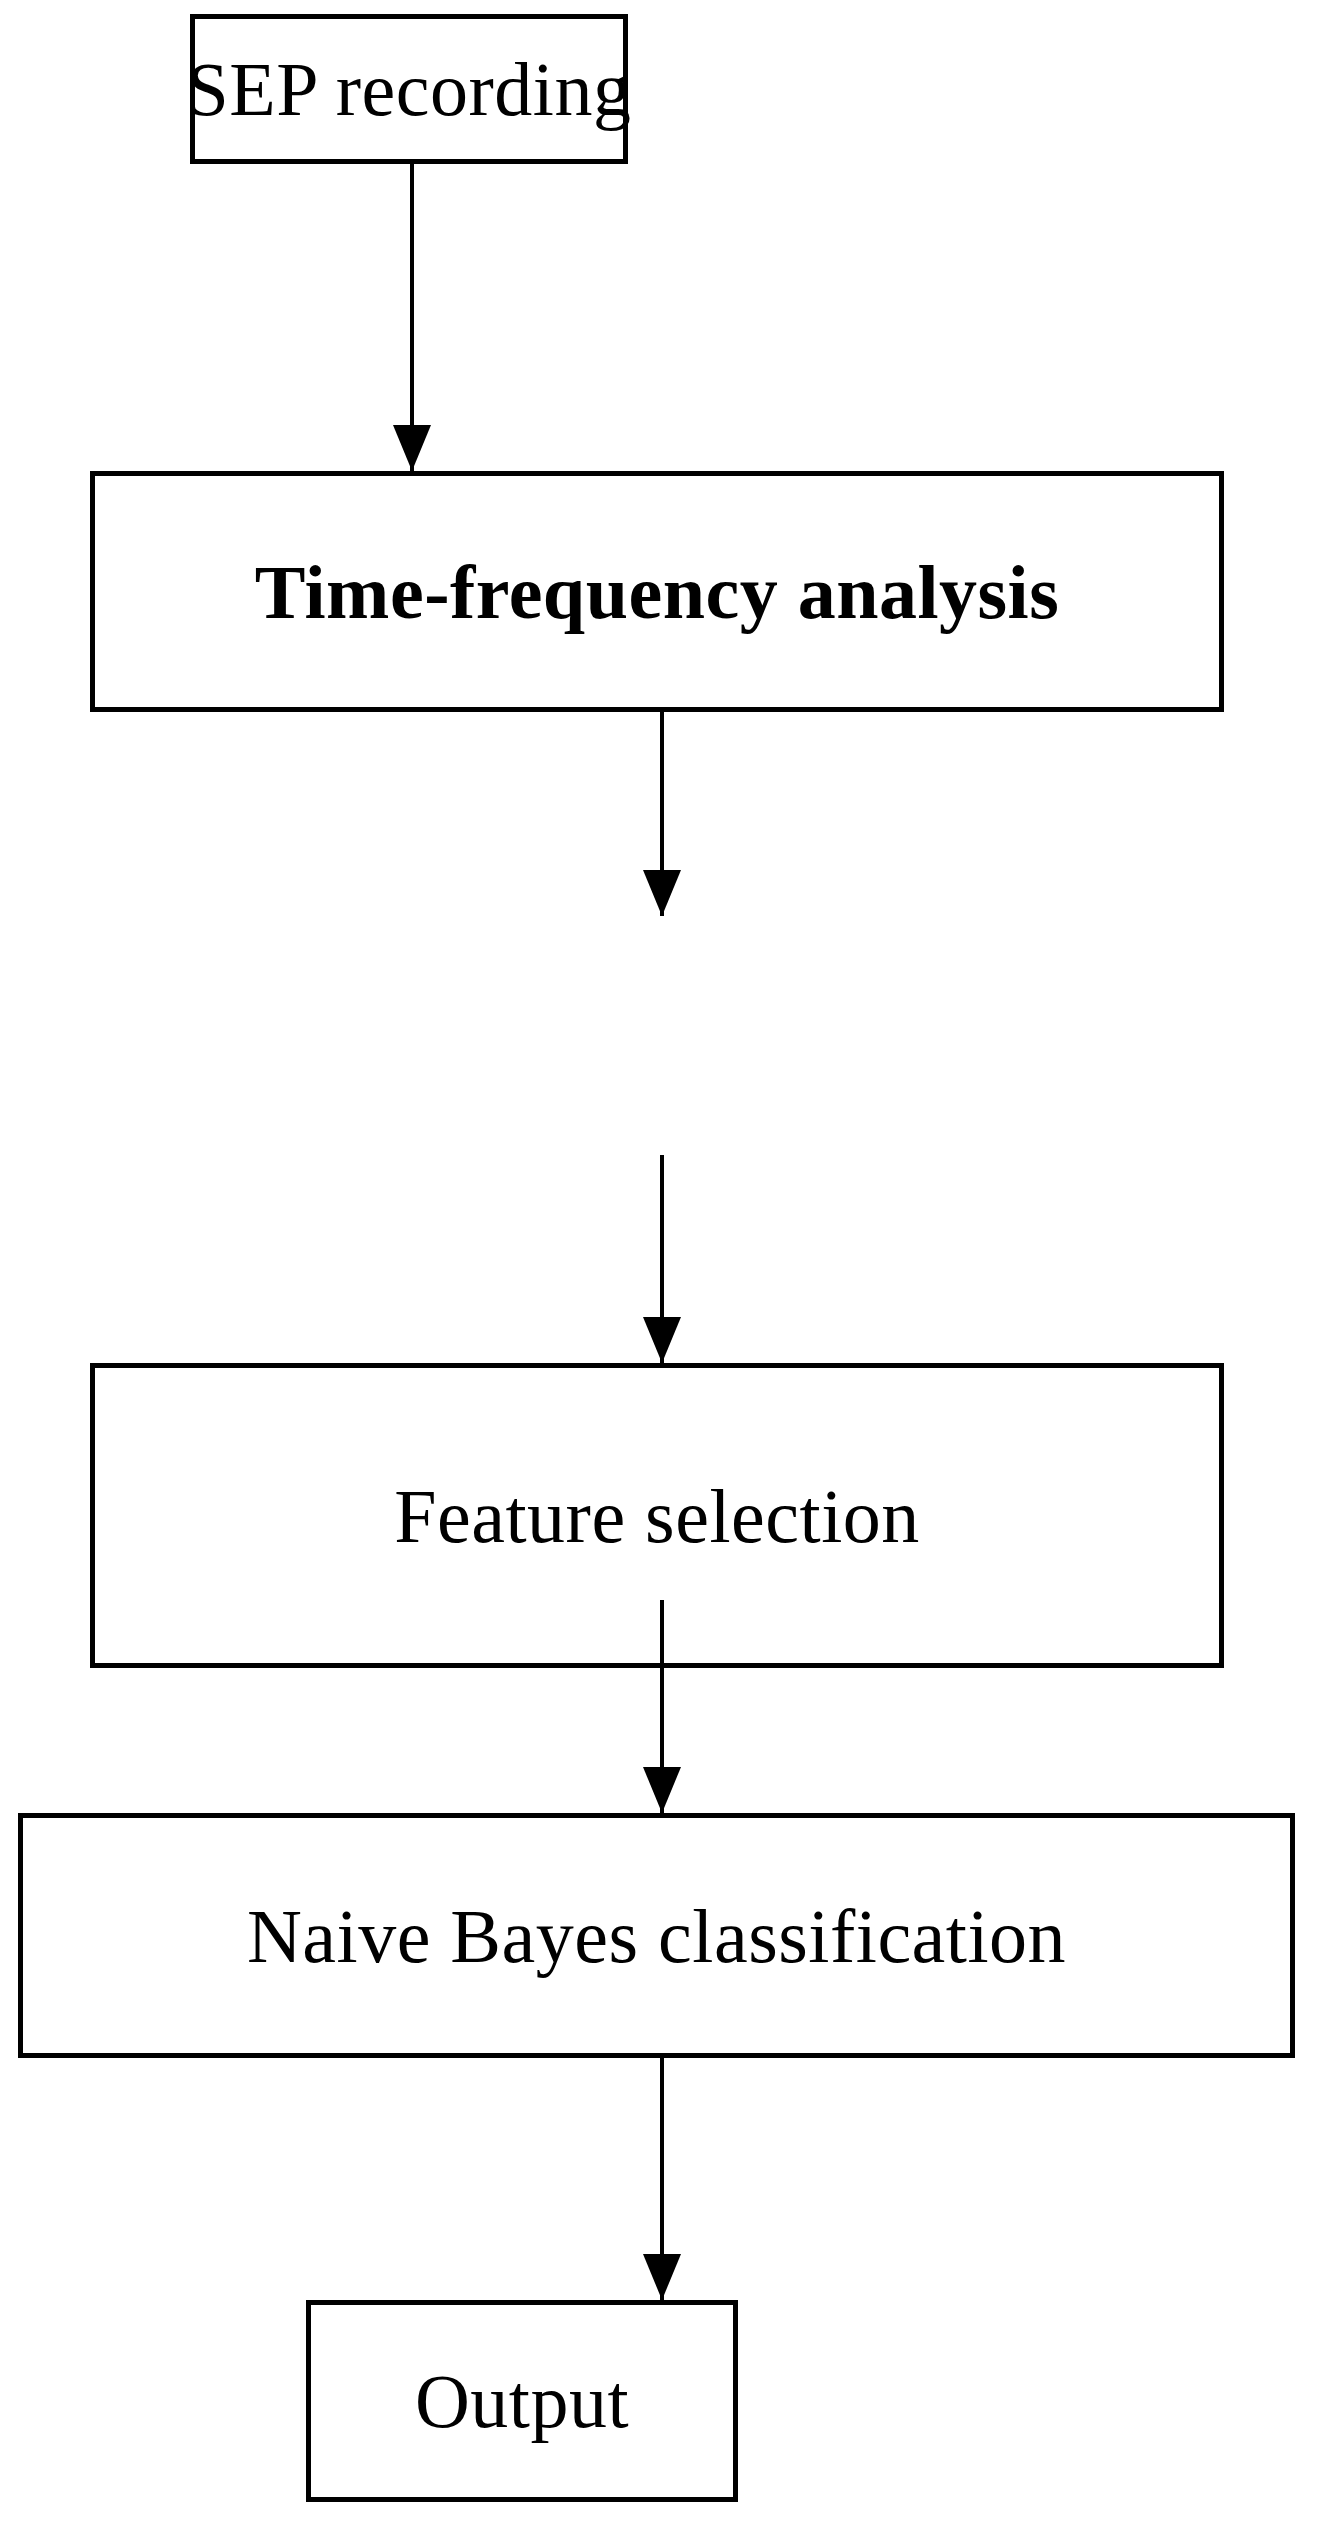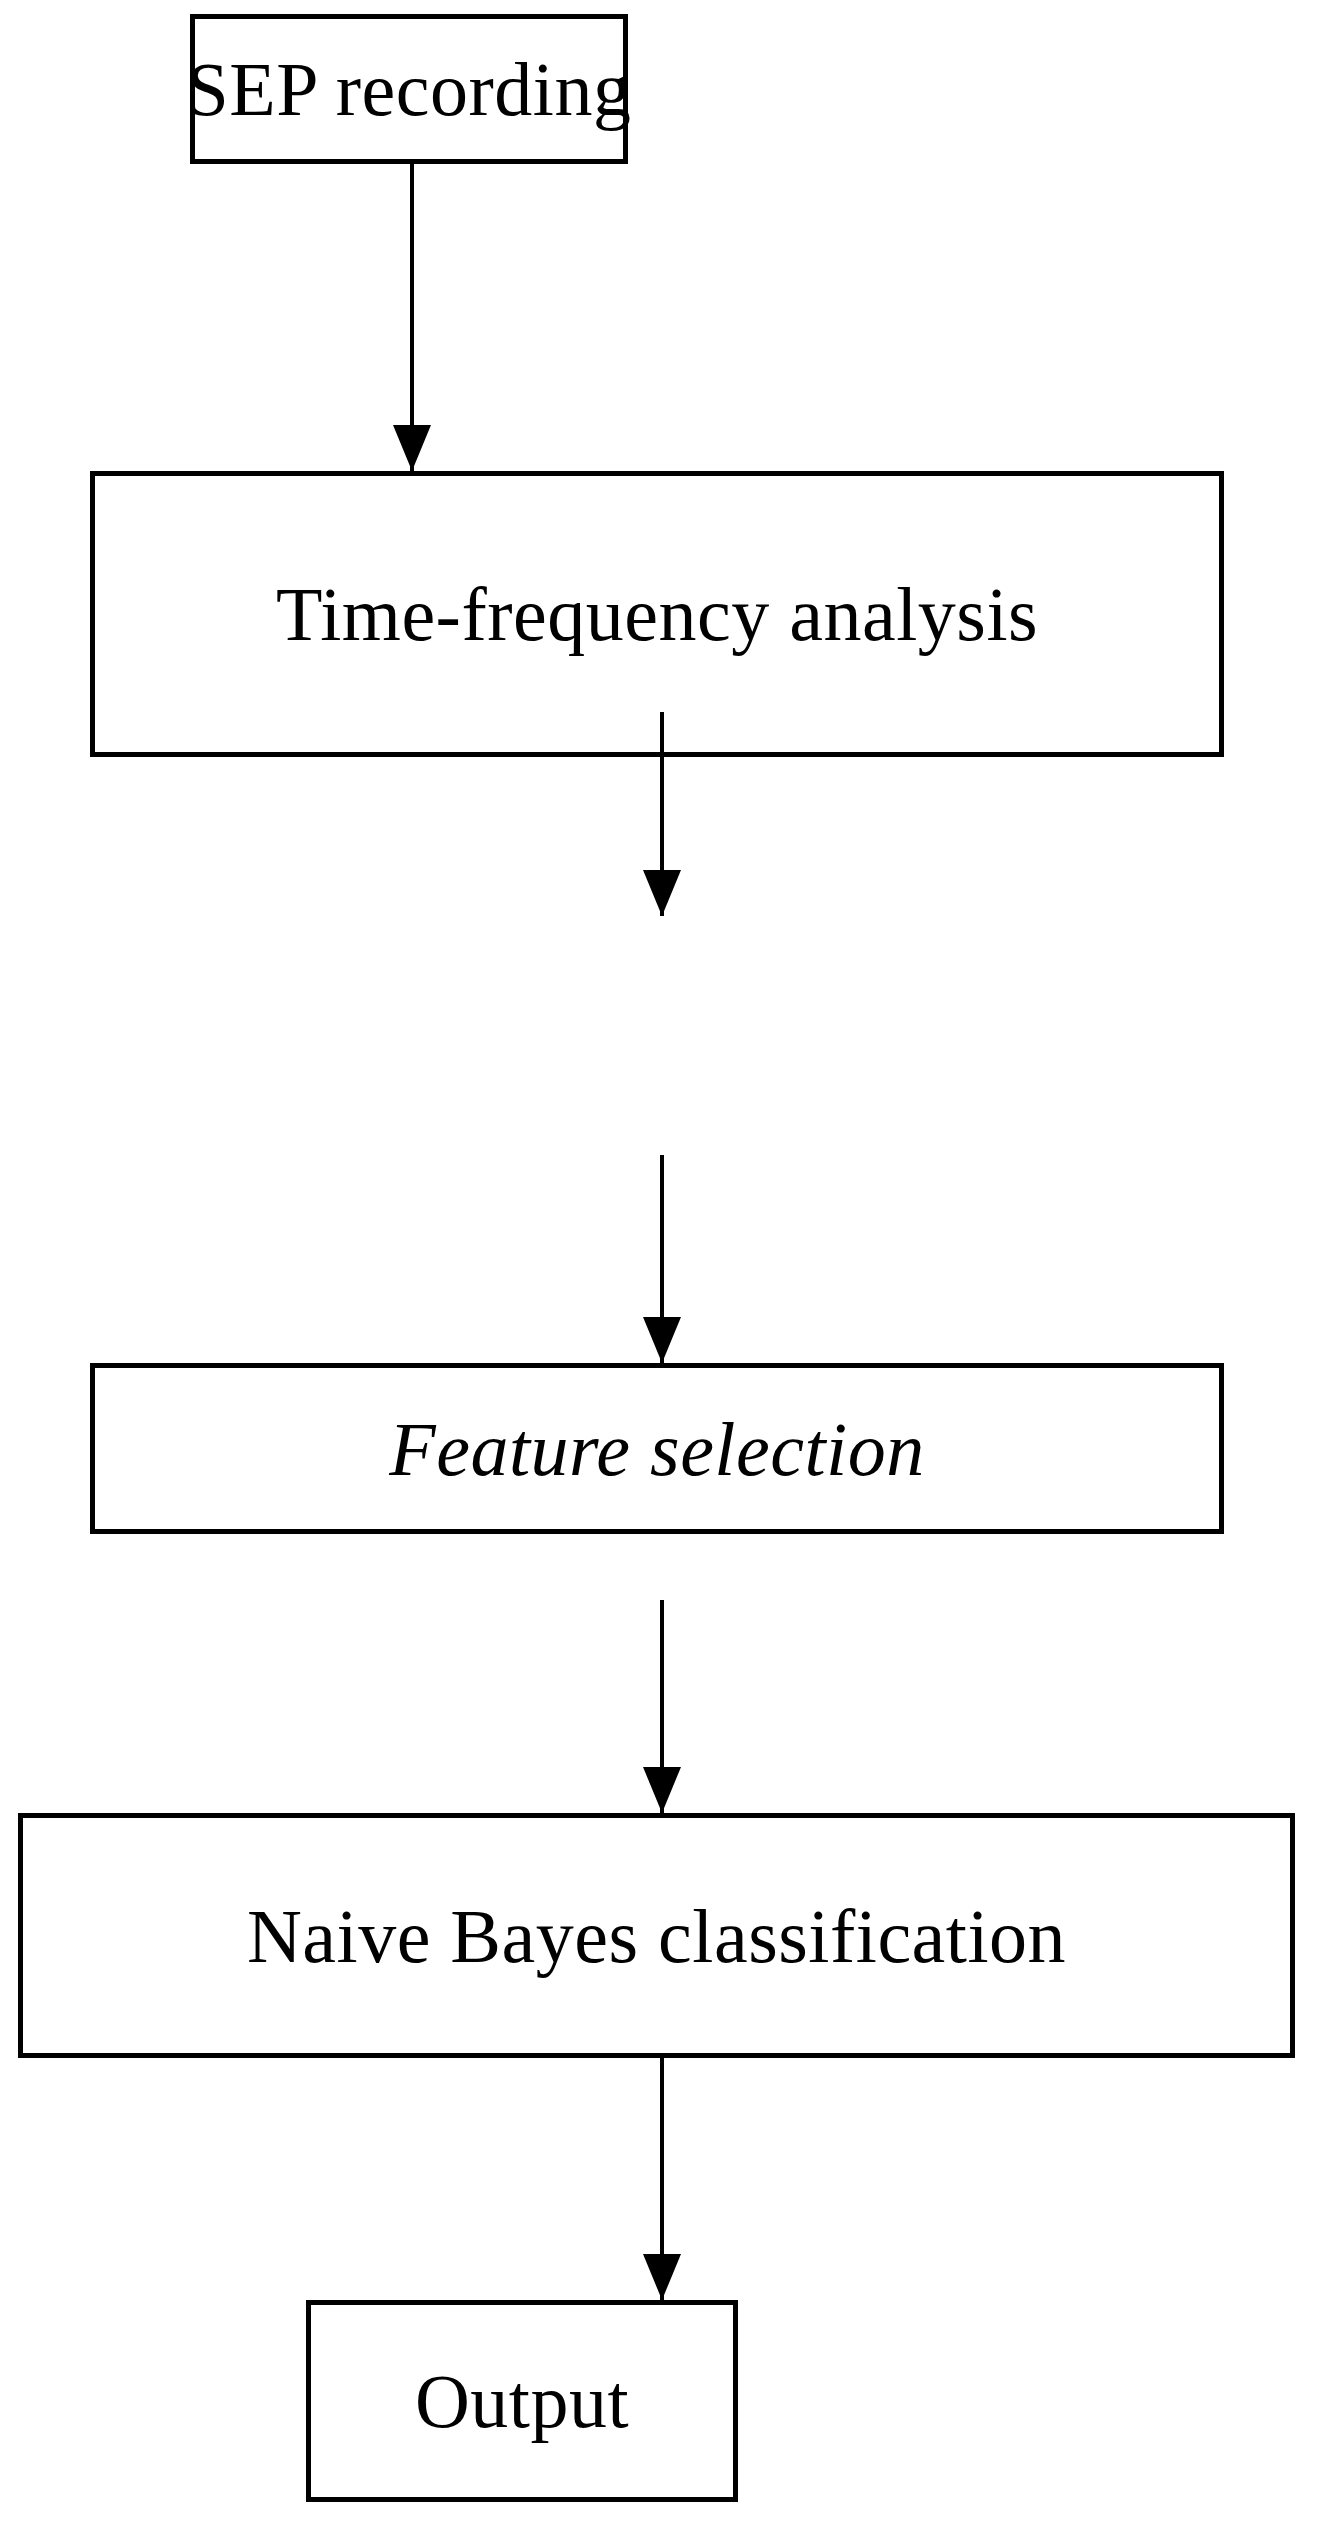--- a/index.html
+++ b/index.html
@@ -61,34 +61,34 @@
 <div id="flowchart" style="background: rgb(255, 255, 255);">
 
   <div class="node" id="node-0" style="left: 190px; top: 14px; width: 438px; height: 150px; border-color: rgb(0, 0, 0);">
     <span class="node-label">SEP recording</span>
   </div>
   <div class="connector" id="edge-0" style="left: 410px; top: 164px; height: 307px;">
     <div class="connector-line" style="height: 307px; background: rgb(0, 0, 0);"></div>
     <div class="connector-head" style="top: 261px; border-top-color: rgb(0, 0, 0);"></div>
   </div>
 
-  <div class="node" id="node-1" style="left: 90px; top: 471px; width: 1134px; height: 286px; border-color: rgb(0, 0, 0);">
+  <div class="node" id="node-1" style="left: 90px; top: 471px; width: 1134px; height: 241px; border-color: rgb(0, 0, 0); font-weight: bold;">
     <span class="node-label">Time-frequency analysis</span>
   </div>
   <div class="connector" id="edge-1" style="left: 660px; top: 712px; height: 204px;">
     <div class="connector-line" style="height: 204px; background: rgb(0, 0, 0);"></div>
     <div class="connector-head" style="top: 158px; border-top-color: rgb(0, 0, 0);"></div>
   </div>
 
   <div class="connector" id="edge-2" style="left: 660px; top: 1155px; height: 208px;">
     <div class="connector-line" style="height: 208px; background: rgb(0, 0, 0);"></div>
     <div class="connector-head" style="top: 162px; border-top-color: rgb(0, 0, 0);"></div>
   </div>
 
-  <div class="node" id="node-3" style="left: 90px; top: 1363px; width: 1134px; height: 171px; border-color: rgb(0, 0, 0); font-style: italic;">
+  <div class="node" id="node-3" style="left: 90px; top: 1363px; width: 1134px; height: 305px; border-color: rgb(0, 0, 0);">
     <span class="node-label">Feature selection</span>
   </div>
   <div class="connector" id="edge-3" style="left: 660px; top: 1600px; height: 213px;">
     <div class="connector-line" style="height: 213px; background: rgb(0, 0, 0);"></div>
     <div class="connector-head" style="top: 167px; border-top-color: rgb(0, 0, 0);"></div>
   </div>
 
   <div class="node" id="node-4" style="left: 18px; top: 1813px; width: 1277px; height: 245px; border-color: rgb(0, 0, 0);">
     <span class="node-label">Naive Bayes classification</span>
   </div>

